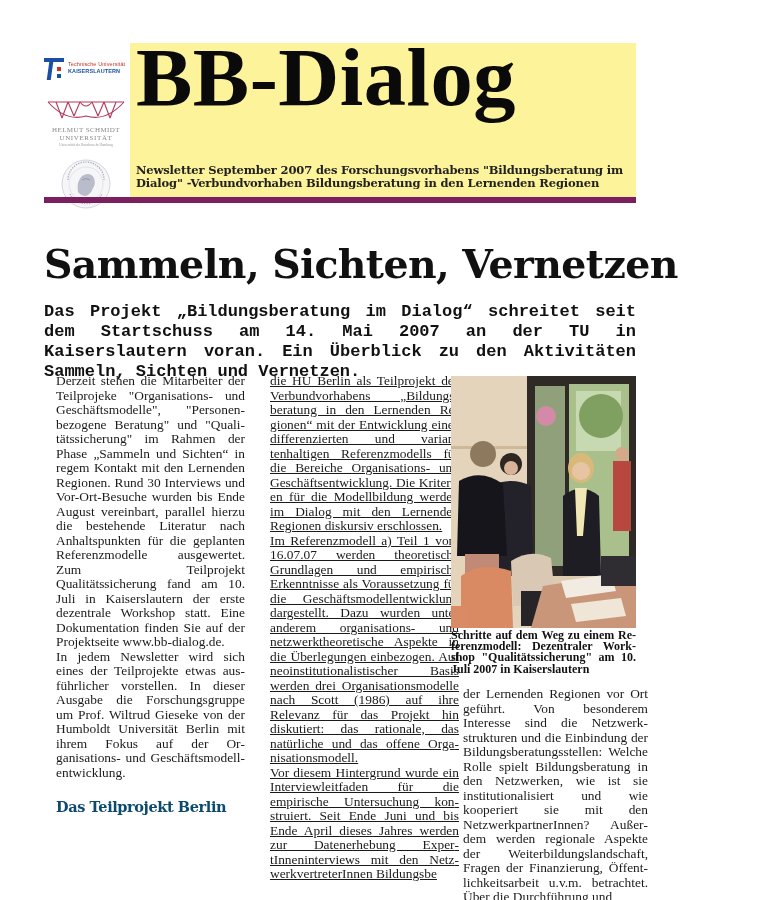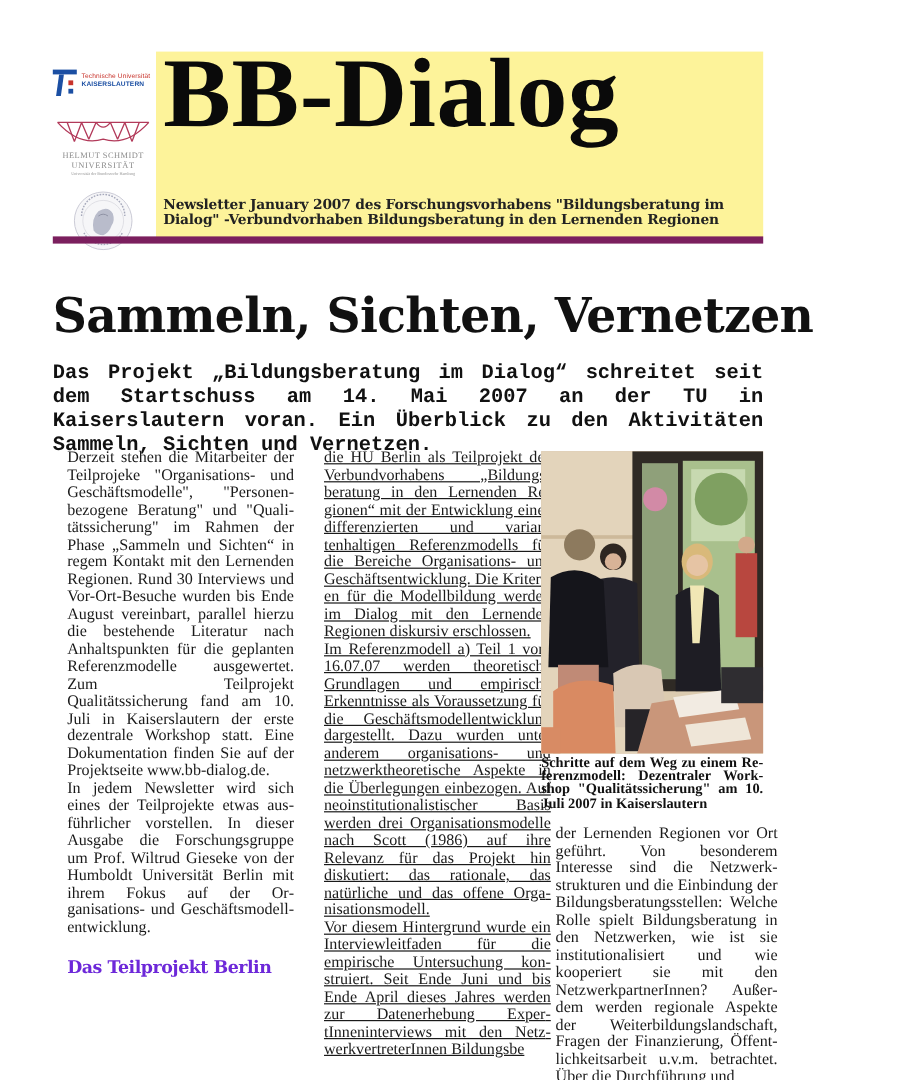--- a/index.html
+++ b/index.html
@@ -38,21 +38,21 @@
 
     
     .col { position: absolute; top: 374px; font-family: "Liberation Serif", serif; font-size: 13.4px; line-height: 14.5px; color: #1a1a1a; text-align: justify; hyphens: manual; }
     .col p { margin: 0; }
     .col1 { left: 44px; width: 189px; }
     .col2 { left: 258px; width: 189px; text-decoration: underline; }
     .col3 { left: 451px; width: 185px; top: 687px; }
     .col-clip { position: absolute; left: 0; top: 0; width: 765px; height: 900px; overflow: hidden; pointer-events: none; margin-left: 12px; }
     .col-clip > * { pointer-events: auto; }
 
-    .subhead { font-family: "DejaVu Serif", serif; font-weight: bold; font-size: 14.5px; line-height: 18px; margin: 18px 0 17px 0; text-align: left; letter-spacing: -0.4px; color: #6d28d9; }
+    .subhead { font-family: "DejaVu Serif", serif; font-weight: bold; font-size: 14.5px; line-height: 18px; margin: 18px 0 17px 0; text-align: left; letter-spacing: -0.4px; color: #0c4a6e; }
 
     
     .photo { position: absolute; left: 451px; top: 376px; width: 185px; height: 252px; overflow: hidden; background: #d9c7ad; }
     .caption { position: absolute; left: 451px; top: 630px; width: 185px; font-family: "Liberation Serif", serif; font-weight: bold; font-size: 12px; line-height: 11.2px; text-align: justify; color: #111; }
   </style>
 </head>
 <body>
 
 <div class="logos">
   <div class="logo-tu">
@@ -87,21 +87,21 @@
     <circle cx="26" cy="26" r="17" fill="none" stroke="#d6d6de" stroke-width="0.6"></circle>
     <path d="M18 34 Q16 24 22 18 Q30 13 34 20 Q36 26 33 30 Q31 36 26 38 Q21 38 18 34 Z" fill="#b9bccb"></path>
     <path d="M22 22 Q26 19 30 22" stroke="#8d90a3" stroke-width="0.8" fill="none"></path>
     <path d="M8 22 A18 18 0 0 1 44 22" fill="none" stroke="#a6a9bb" stroke-width="1.2" stroke-dasharray="1.4 1.1"></path>
     <path d="M10 36 A18 18 0 0 0 42 36" fill="none" stroke="#a6a9bb" stroke-width="1.2" stroke-dasharray="1.4 1.1"></path>
   </svg>
 </div>
 
 <div class="banner">
   <div class="banner-title">BB-Dialog</div>
-  <div class="banner-sub">Newsletter January 2007 des Forschungsvorhabens "Bildungsberatung im Dialog" -Verbundvorhaben Bildungsberatung in den Lernenden Regionen</div>
+  <div class="banner-sub">Newsletter September 2007 des Forschungsvorhabens "Bildungsberatung im Dialog" -Verbundvorhaben Bildungsberatung in den Lernenden Regionen</div>
 </div>
 <div class="rule-purple"></div>
 
 <h1 class="headline">Sammeln, Sichten, Vernetzen</h1>
 <p class="lead">Das Projekt „Bildungsberatung im Dialog“ schreitet seit dem Startschuss am 14. Mai 2007 an der TU in Kaiserslautern voran. Ein Überblick zu den Aktivitäten Sammeln, Sichten und Vernetzen.</p>
 
 <div class="col-clip">
   <div class="col col1">
     <p>Derzeit stehen die Mitarbeiter der Teilprojeke "Organisations- und Geschäftsmodelle", "Personen­bezogene Beratung" und "Quali­tätssicherung" im Rahmen der Phase „Sammeln und Sichten“ in regem Kontakt mit den Lernen­den Regionen. Rund 30 Inter­views und Vor-Ort-Besuche wurden bis Ende August verein­bart, parallel hierzu die beste­hende Literatur nach Anhalts­punkten für die geplanten Refe­renzmodelle ausgewertet. Zum Teilprojekt Qualitätssicherung fand am 10. Juli in Kaiserslautern der erste dezentrale Workshop statt. Eine Dokumentation finden Sie auf der Projektseite www.bb-dialog.de.</p>
     <p>In jedem Newsletter wird sich eines der Teilprojekte etwas aus­führlicher vorstellen. In dieser Ausgabe die Forschungsgruppe um Prof. Wiltrud Gieseke von der Humboldt Universität Ber­lin mit ihrem Fokus auf der Or­ganisations- und Geschäftsmodell­entwicklung.</p>

